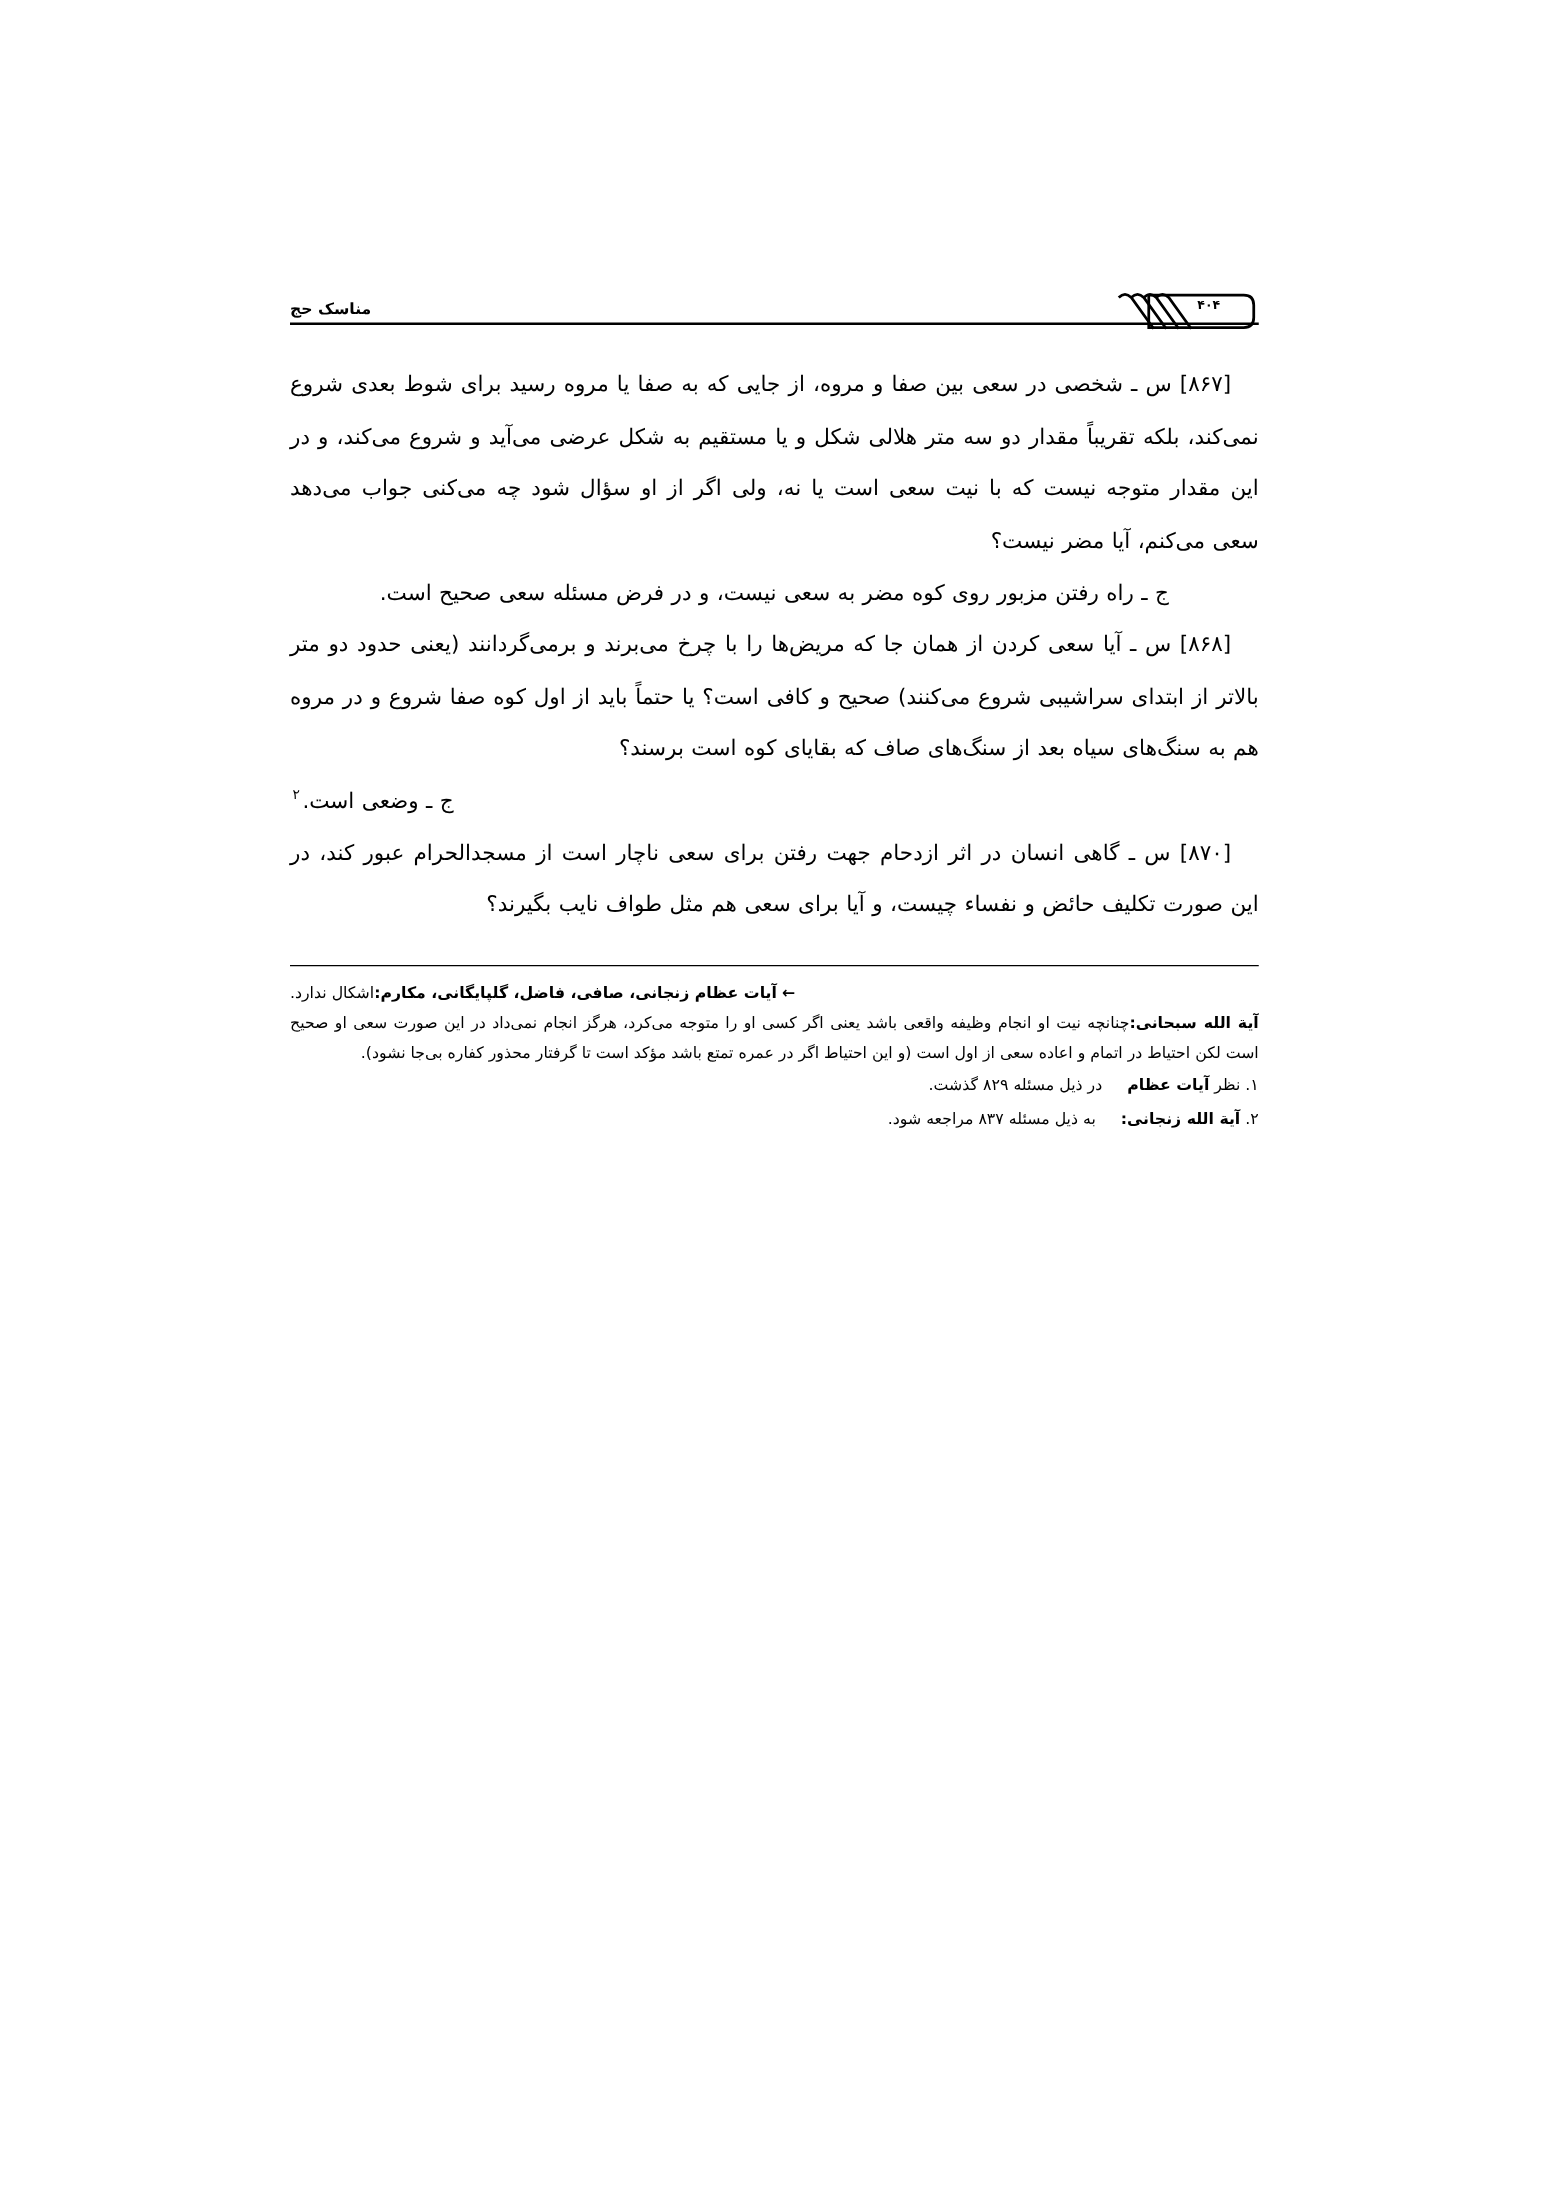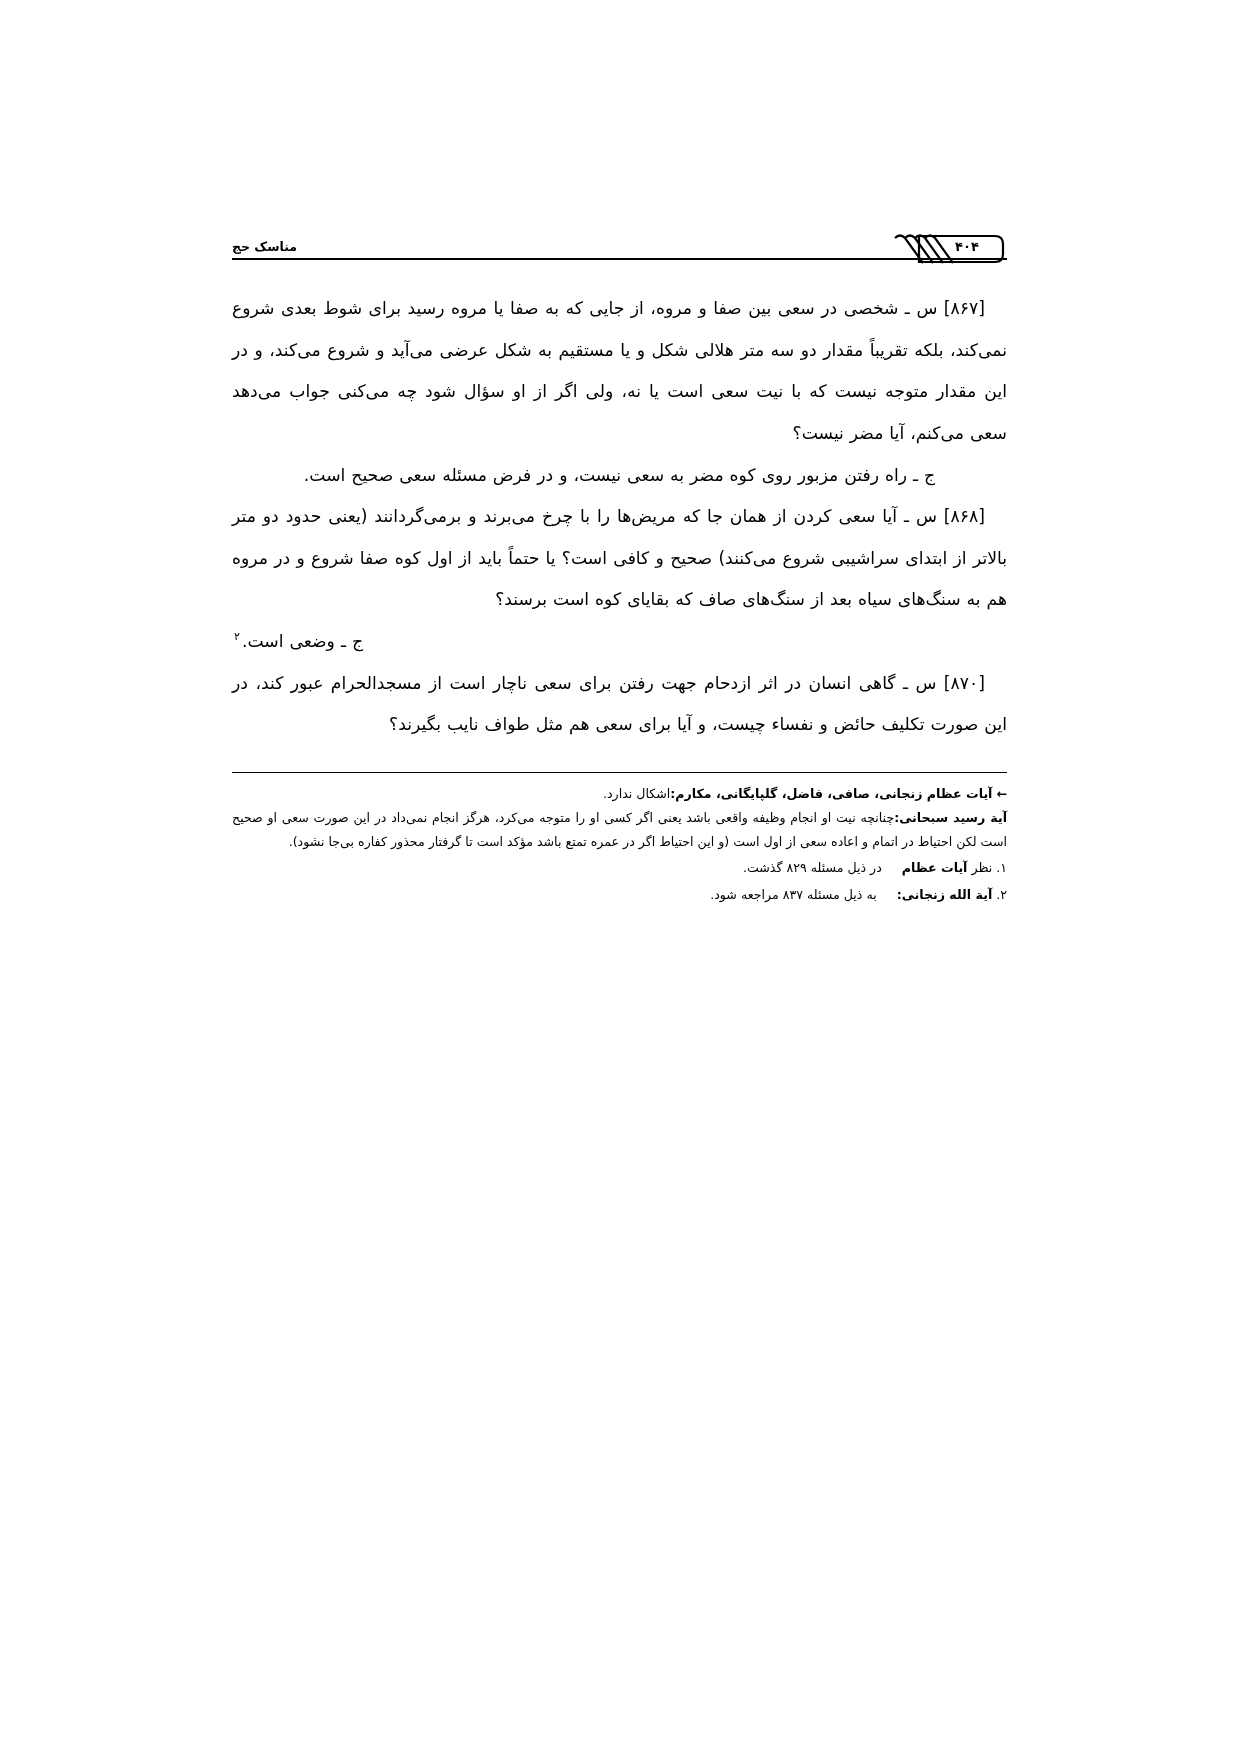--- a/index.html
+++ b/index.html
@@ -65,21 +65,21 @@
     height: 34px;
     direction: rtl;
   }
   .folio svg { display: block; }
   .folio-number {
     position: absolute;
     right: 14px;
     top: 7px;
     width: 52px;
     text-align: center;
-    font-size: 13px;
+    font-size: 10px;
     font-weight: bold;
     direction: rtl;
   }
 
   
   .body-text {
     margin-top: 20px;
     direction: rtl;
     text-align: justify;
     font-size: 17.2px;
@@ -179,25 +179,25 @@
       <p class="para a-right" style="text-align:left;"><span>ج ـ وضعی است.</span><sup class="fn">۲</sup></p>
 
       <p class="para q"><span>[۸۷۰] س  ـ گاهی انسان در اثر ازدحام جهت رفتن برای سعی ناچار است از مسجدالحرام عبور کند، در این صورت تکلیف حائض و نفساء چیست، و آیا برای سعی هم مثل طواف نایب بگیرند؟</span></p>
 
     </div>
 
     <div class="footnote-rule"></div>
 
     <div class="footnotes">
 
-      <p class="fn-line" style="text-align:right;">
+      <p class="fn-line" style="text-align:left;">
         <span class="fn-arrow">←</span><span class="fn-lead">آیات عظام زنجانی، صافی، فاضل، گلپایگانی، مکارم:</span><span>اشکال ندارد.</span>
       </p>
 
-      <p class="fn-line"><span class="fn-lead">آیة رسید سبحانی:</span><span>چنانچه نیت او انجام وظیفه واقعی باشد یعنی اگر کسی او را متوجه می‌کرد، هرگز انجام نمی‌داد در این صورت سعی او صحیح است لکن احتیاط در اتمام و اعاده سعی از اول است (و این احتیاط اگر در عمره تمتع باشد مؤکد است تا گرفتار محذور کفاره بی‌جا نشود).</span></p>
+      <p class="fn-line"><span class="fn-lead">آیة الله سبحانی:</span><span>چنانچه نیت او انجام وظیفه واقعی باشد یعنی اگر کسی او را متوجه می‌کرد، هرگز انجام نمی‌داد در این صورت سعی او صحیح است لکن احتیاط در اتمام و اعاده سعی از اول است (و این احتیاط اگر در عمره تمتع باشد مؤکد است تا گرفتار محذور کفاره بی‌جا نشود).</span></p>
 
 
       <p class="fn-line fn-num-line"><span>۱. نظر </span><b class="name">آیات عظام</b><span> در ذیل مسئله ۸۲۹ گذشت.</span></p>
 
       <p class="fn-line fn-num-line"><span>۲. </span><b class="name">آیة الله زنجانی:</b><span> به ذیل مسئله ۸۳۷ مراجعه شود.</span></p>
 
     </div>
 
   </div>
 </div>

